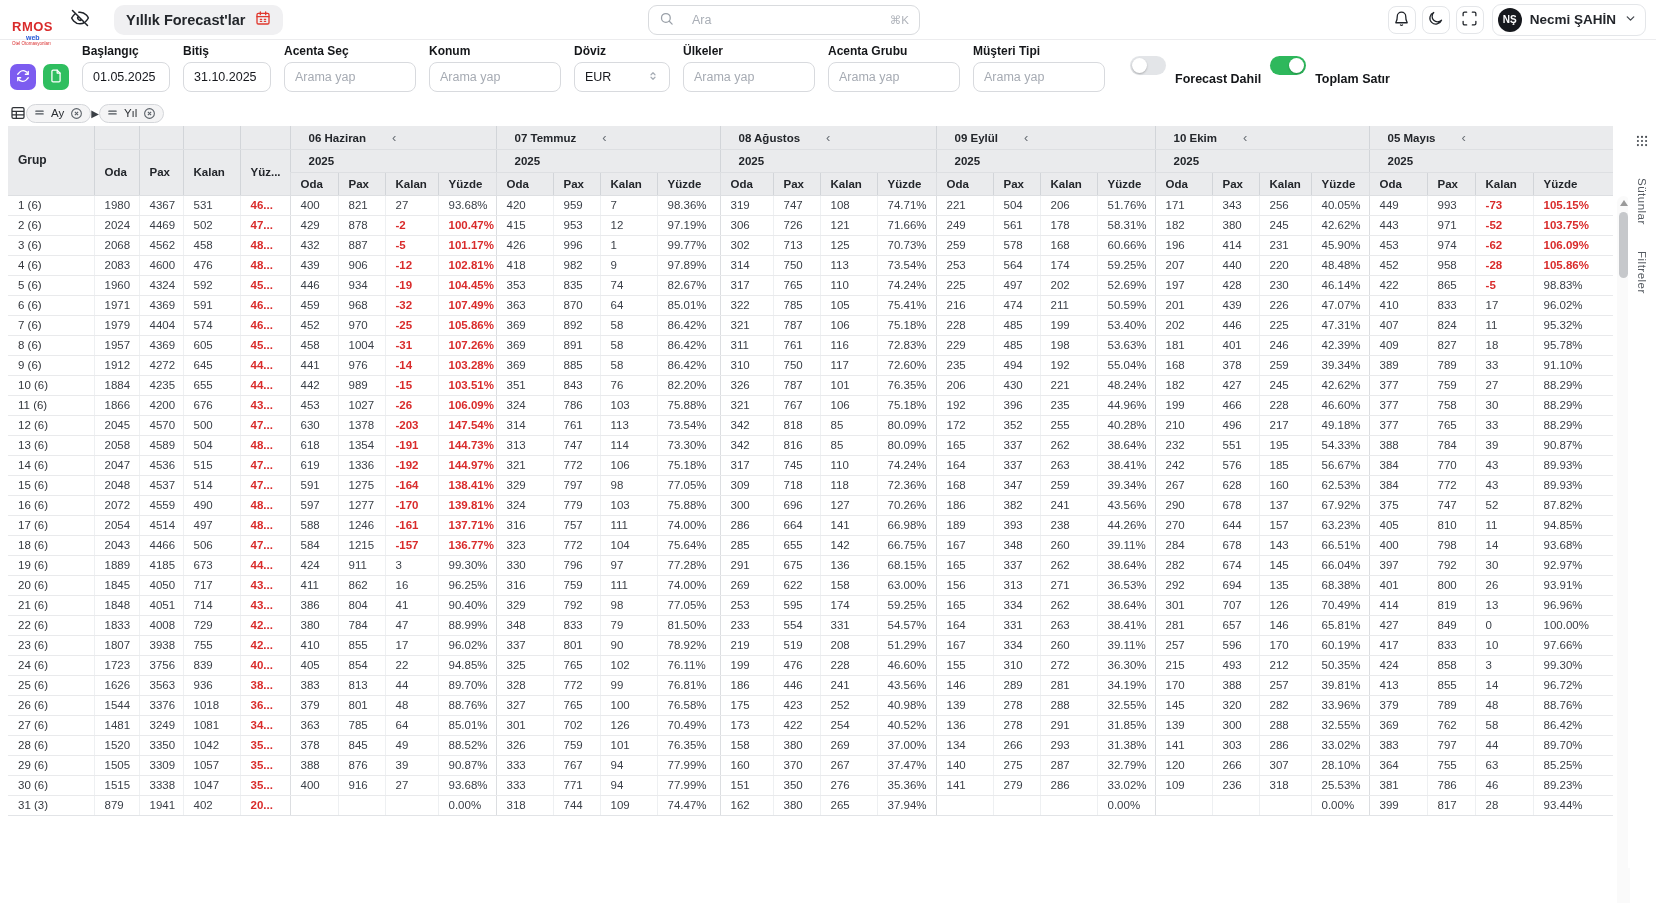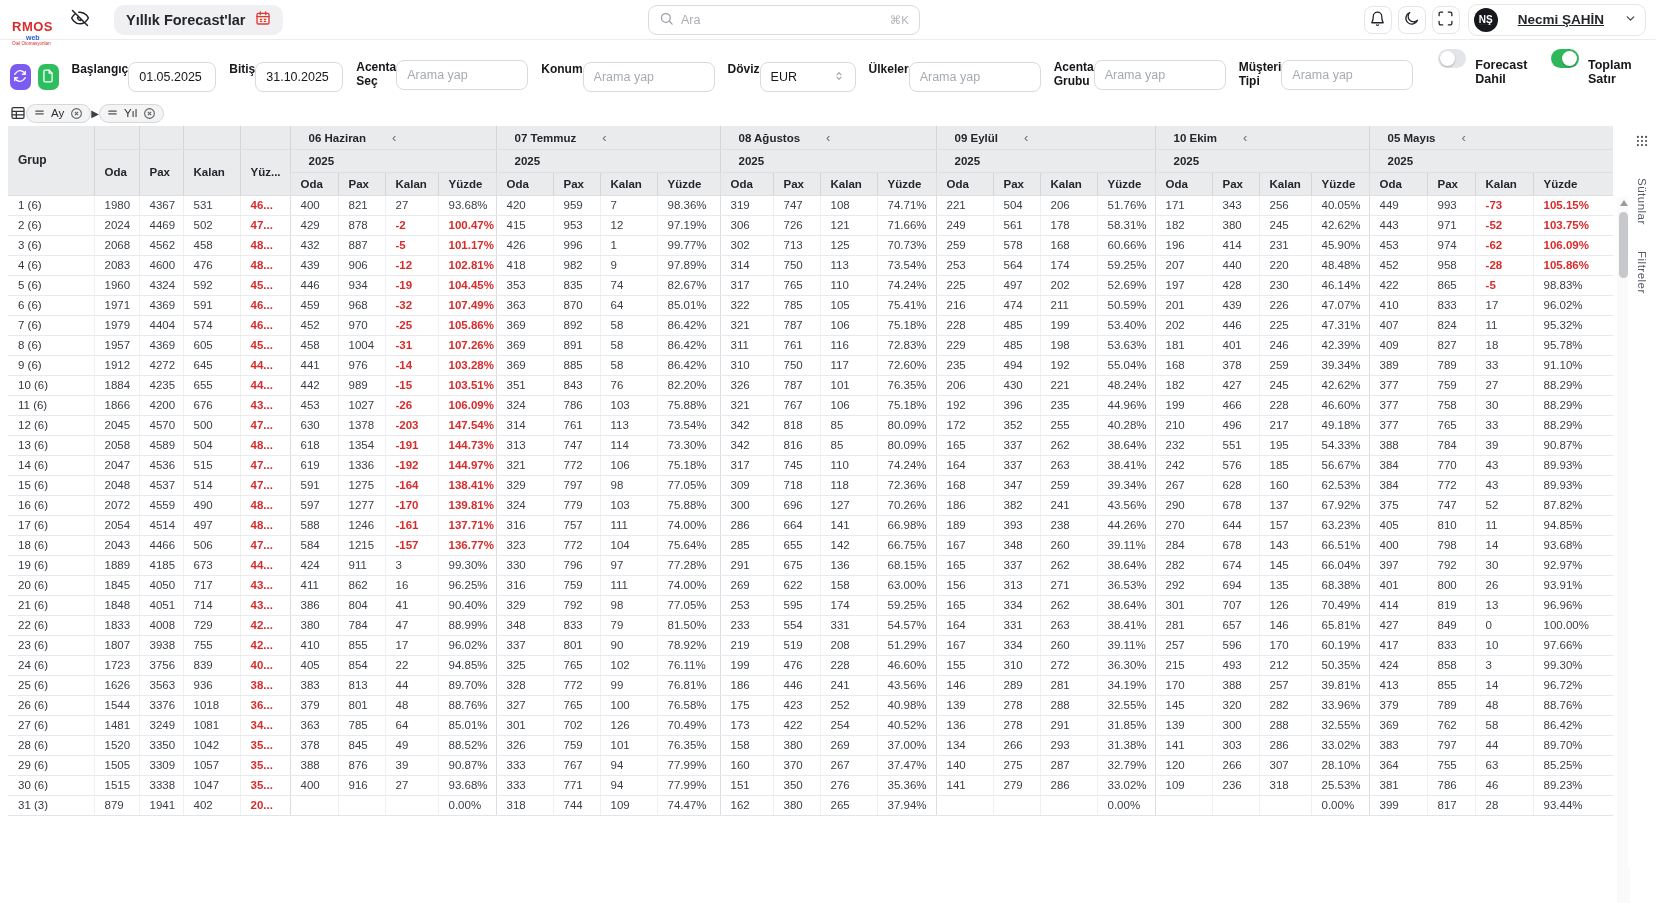--- a/index.html
+++ b/index.html
@@ -8,36 +8,36 @@
 
   
   .topbar { height:40px; display:flex; align-items:center; padding:0 10px; border-bottom:1px solid #ececee; position:relative; }
   .logo { display:flex; flex-direction:column; line-height:1; margin-left:2px; width:54px;margin-top:28px; }
   .logo .l1 { color:#d92b2b; font-weight:bold; font-size:13px; letter-spacing:.5px; }
   .logo .l2 { color:#2a5bd7; font-size:7px; font-weight:bold; margin:1px 0 1px 14px; }
   .logo .l3 { color:#d92b2b; font-size:4.5px; }
   .iconbtn { width:28px; height:28px; display:flex; align-items:center; justify-content:center; color:#1f2329; cursor:pointer; background:none; border:none; }
   .iconbtn.boxed { border:1px solid #e4e6e9; border-radius:8px; margin-left:6px; }
   .title-chip { margin-left:20px; background:#f0f0f2; border-radius:10px; height:30px; display:flex; align-items:center; gap:9px; padding:0 12px; font-weight:bold; font-size:14.5px; cursor:pointer; }
-  .searchbox { position:absolute; left:648px; top:5px; width:272px; height:30px; border:1px solid #d9dbde; border-radius:9px; background:#fff; display:flex; align-items:center; padding:0 10px; gap:7px; }
+  .searchbox { position:absolute; left:648px; top:5px; width:272px; height:30px; border:1px solid #d9dbde; border-radius:9px; background:#fff; display:flex; align-items:center; padding:0 10px; gap:18px; }
   .searchbox input { border:none; outline:none; flex:1; font-size:12.5px; color:#3a3f47; font-family:inherit; background:transparent; }
   .searchbox input::placeholder { color:#a9aeb6; }
   .searchbox .kbd { color:#b0b4bb; font-size:11.5px; }
   .search-ic { color:#9aa0a8; }
   .top-right { margin-left:auto; display:flex; align-items:center; }
-  .userchip { margin-left:8px; border:1px solid #e4e6e9; border-radius:9px; display:flex; align-items:center; gap:20px; padding:3px 8px 3px 5px; cursor:pointer; background:#fff;text-decoration:underline; }
+  .userchip { margin-left:8px; border:1px solid #e4e6e9; border-radius:9px; display:flex; align-items:center; gap:8px; padding:3px 8px 3px 5px; cursor:pointer; background:#fff; }
   .avatar { width:24px; height:24px; border-radius:50%; background:#16181d; color:#fff; font-size:10px; font-weight:bold; display:flex; align-items:center; justify-content:center; }
   .username { font-weight:bold; font-size:13.5px; }
 
   
   .filterbar { height:60px; display:flex; align-items:flex-end; padding:6px 10px 8px 10px; gap:13px; }
   .sqbtn { width:26px; height:26px; border-radius:7px; border:none; display:flex; align-items:center; justify-content:center; color:#fff; cursor:pointer; margin-bottom:2px; }
   .sqbtn.purple { background:#7c5cf0; }
   .sqbtn.green  { background:#2fbe5f; margin-left:-6px; }
-  .field { display:flex; flex-direction:row; }
+  .field { display:flex; flex-direction:column; }
   .field label { font-size:12px; font-weight:bold; color:#15171a; margin-bottom:4px; }
   .field input, .selectbox { height:30px; border:1px solid #d8dade; border-radius:8px; font-size:12.5px; padding:0 10px; color:#16181d; font-family:inherit; background:#fff; }
   .field input::placeholder { color:#a6abb3; }
   .w88 { width:88px; } .w132 { width:132px; } .w96 { width:96px; }
   .selectbox { display:flex; align-items:center; justify-content:space-between; cursor:pointer; }
   .toggles { display:flex; align-items:center; gap:9px; margin-bottom:6px; margin-left:12px; }
   .toggle { width:36px; height:19px; border-radius:10px; position:relative; cursor:pointer; }
   .toggle.off { background:#e3e5e8; }
   .toggle.on  { background:#2eb85c; }
   .toggle .knob { width:15px; height:15px; background:#fff; border-radius:50%; position:absolute; top:2px; box-shadow:0 1px 2px rgba(0,0,0,.25); }

